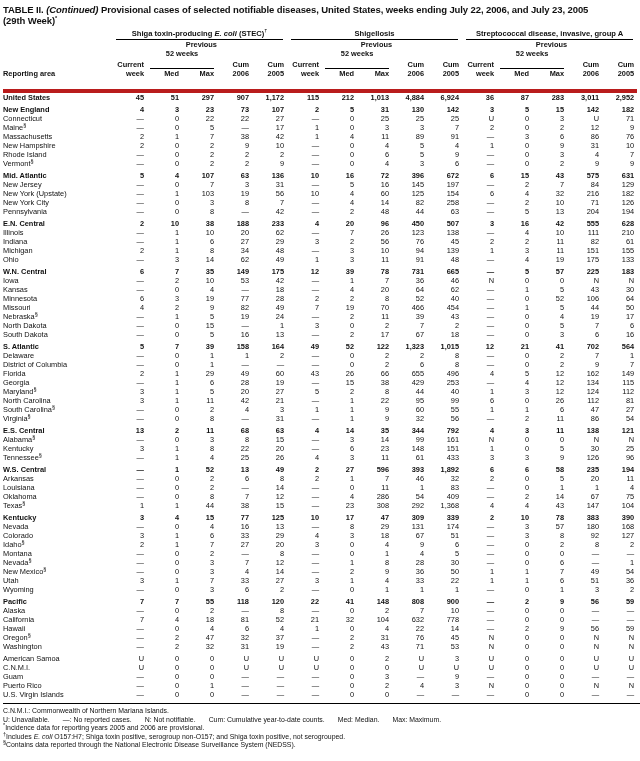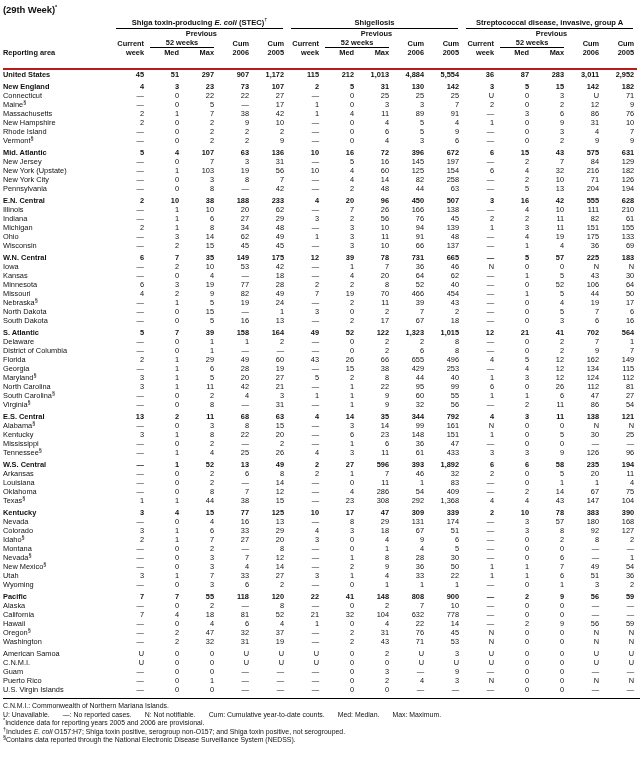--- a/index.html
+++ b/index.html
@@ -8,42 +8,43 @@
   .title{font-weight:bold;font-size:9.5px;line-height:11px;letter-spacing:-0.1px;}
   .title i{font-style:italic;}
   sup{font-size:5.5px;vertical-align:super;line-height:0;}
   table{border-collapse:collapse;table-layout:fixed;width:634px;margin-top:3px;}
   col.c-area{width:109px;}
   col.c-num{width:35px;}
   th,td{padding:0;font-size:7.4px;vertical-align:bottom;overflow:hidden;}
   thead th{font-weight:bold;line-height:9px;white-space:nowrap;}
   th.grp{vertical-align:bottom;}
   .grule{border-bottom:1px solid #000;text-align:center;padding-bottom:1px;margin:0 4px;font-size:7.6px;white-space:nowrap;}
-  .wrule{border-bottom:1px solid #000;text-align:center;padding-bottom:0;margin:0 3px;}
+  .wrule{border-bottom:1px solid #000;text-align:center;padding-bottom:10px;margin:0 3px;}
   th.ctr{text-align:right;}
   th.rt{text-align:right;padding-right:3px;}
   th.lt{text-align:left;}
-  tr.hdr-bottom th{border-bottom:2px solid #b91c1c;padding-bottom:11px;}
+  tr.hdr-bottom th{border-bottom:4px solid #b91c1c;padding-bottom:11px;}
   tbody td{line-height:9px;}
   tbody td.area{text-align:left;white-space:nowrap;}
   tbody td.num{text-align:right;padding-right:3px;white-space:nowrap;}
   tr.bold td{font-weight:bold;}
   tr.gap td{padding-top:3px;}
   .botrule{border-top:1px solid #000;margin-top:4px;width:637px;}
   .footnotes{font-size:6.9px;line-height:8.6px;margin-top:3px;}
   .legend span{margin-right:13px;}
   .fsym{white-space:nowrap;}
   .fsym i{font-style:italic;}
 </style>
 </head>
 <body>
 
 <div class="page">
 
   <div class="title">
+    <div><span>TABLE II. </span><i>(Continued)</i><span> Provisional cases of selected notifiable diseases, United States, weeks ending July 22, 2006, and July 23, 2005</span></div>
     <div><span>(29th Week)</span><sup>*</sup></div>
   </div>
 
   <table>
     <colgroup>
       <col class="c-area">
         <col class="c-num">
         <col class="c-num">
         <col class="c-num">
         <col class="c-num">
@@ -132,21 +133,21 @@
           <td class="area">United States</td>
           <td class="num">45</td>
           <td class="num">51</td>
           <td class="num">297</td>
           <td class="num">907</td>
           <td class="num">1,172</td>
           <td class="num">115</td>
           <td class="num">212</td>
           <td class="num">1,013</td>
           <td class="num">4,884</td>
-          <td class="num">5,554</td>
+          <td class="num">6,924</td>
           <td class="num">36</td>
           <td class="num">87</td>
           <td class="num">283</td>
           <td class="num">3,011</td>
           <td class="num">2,952</td>
         </tr>
         <tr class="bold gap">
           <td class="area">New England</td>
           <td class="num">4</td>
           <td class="num">3</td>
@@ -383,21 +384,21 @@
         <tr>
           <td class="area">Illinois</td>
           <td class="num">—</td>
           <td class="num">1</td>
           <td class="num">10</td>
           <td class="num">20</td>
           <td class="num">62</td>
           <td class="num">—</td>
           <td class="num">7</td>
           <td class="num">26</td>
-          <td class="num">166</td>
+          <td class="num">123</td>
           <td class="num">138</td>
           <td class="num">—</td>
           <td class="num">4</td>
           <td class="num">10</td>
           <td class="num">111</td>
           <td class="num">210</td>
         </tr>
         <tr>
           <td class="area">Indiana</td>
           <td class="num">—</td>
@@ -444,38 +445,20 @@
           <td class="num">1</td>
           <td class="num">3</td>
           <td class="num">11</td>
           <td class="num">91</td>
           <td class="num">48</td>
           <td class="num">—</td>
           <td class="num">4</td>
           <td class="num">19</td>
           <td class="num">175</td>
           <td class="num">133</td>
-        </tr>
-        <tr>
-          <td class="area">Wisconsin</td>
-          <td class="num">—</td>
-          <td class="num">2</td>
-          <td class="num">15</td>
-          <td class="num">45</td>
-          <td class="num">45</td>
-          <td class="num">—</td>
-          <td class="num">3</td>
-          <td class="num">10</td>
-          <td class="num">66</td>
-          <td class="num">137</td>
-          <td class="num">—</td>
-          <td class="num">1</td>
-          <td class="num">4</td>
-          <td class="num">36</td>
-          <td class="num">69</td>
         </tr>
         <tr class="bold gap">
           <td class="area">W.N. Central</td>
           <td class="num">6</td>
           <td class="num">7</td>
           <td class="num">35</td>
           <td class="num">149</td>
           <td class="num">175</td>
           <td class="num">12</td>
           <td class="num">39</td>
@@ -822,38 +805,20 @@
           <td class="num">—</td>
           <td class="num">6</td>
           <td class="num">23</td>
           <td class="num">148</td>
           <td class="num">151</td>
           <td class="num">1</td>
           <td class="num">0</td>
           <td class="num">5</td>
           <td class="num">30</td>
           <td class="num">25</td>
-        </tr>
-        <tr>
-          <td class="area">Mississippi</td>
-          <td class="num">—</td>
-          <td class="num">0</td>
-          <td class="num">2</td>
-          <td class="num">—</td>
-          <td class="num">2</td>
-          <td class="num">—</td>
-          <td class="num">1</td>
-          <td class="num">6</td>
-          <td class="num">36</td>
-          <td class="num">47</td>
-          <td class="num">—</td>
-          <td class="num">0</td>
-          <td class="num">0</td>
-          <td class="num">—</td>
-          <td class="num">—</td>
         </tr>
         <tr>
           <td class="area">Tennessee<sup>§</sup></td>
           <td class="num">—</td>
           <td class="num">1</td>
           <td class="num">4</td>
           <td class="num">25</td>
           <td class="num">26</td>
           <td class="num">4</td>
           <td class="num">3</td>

